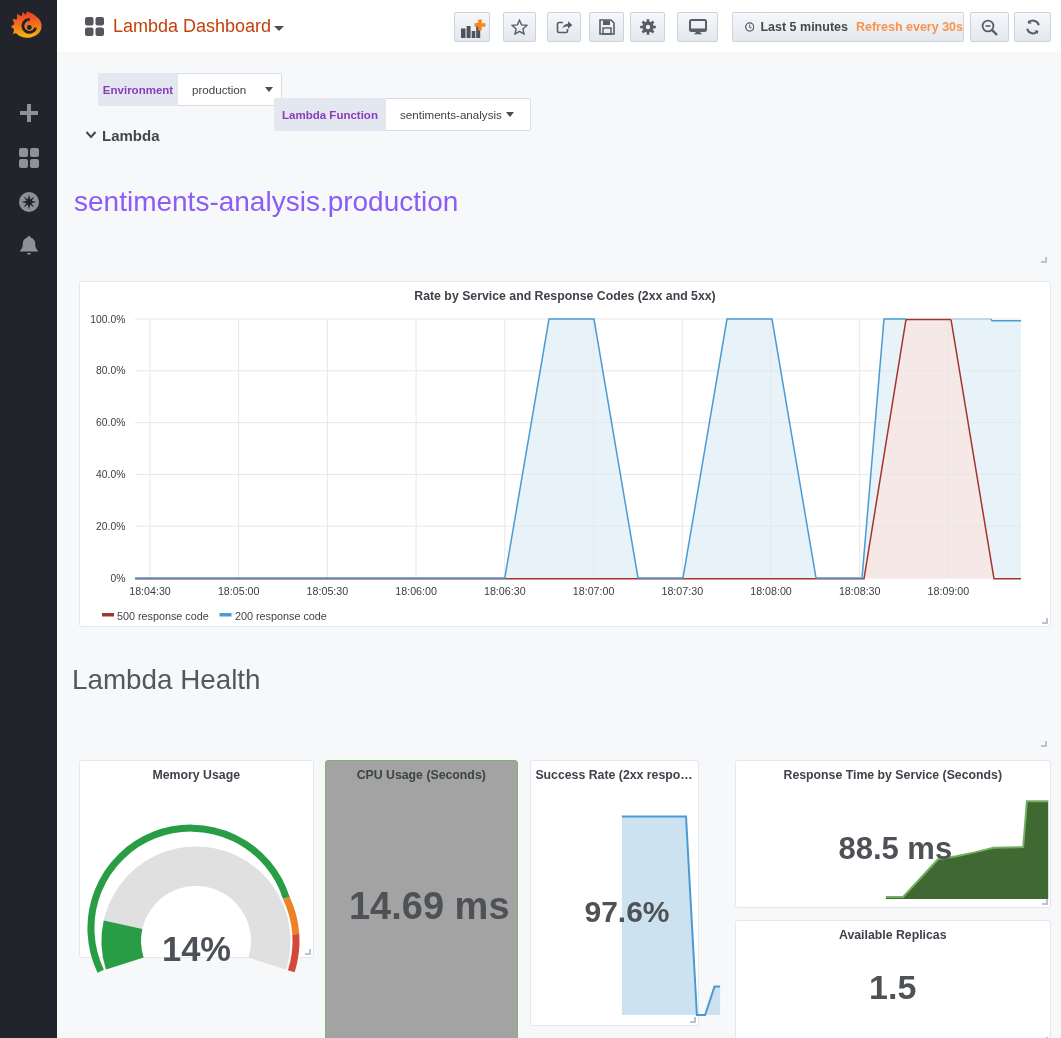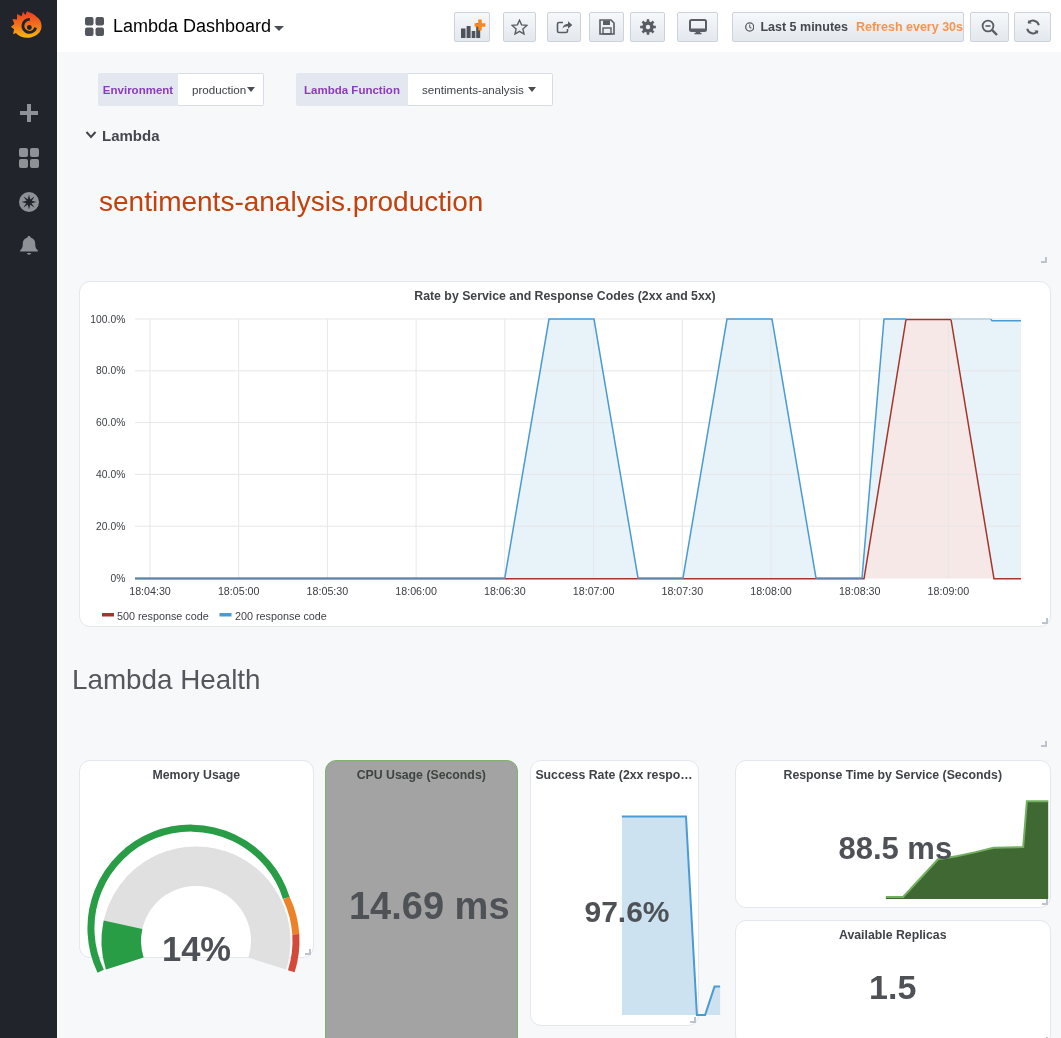--- a/index.html
+++ b/index.html
@@ -3,30 +3,30 @@
 <meta charset="utf-8">
 <style>
 * { margin:0; padding:0; box-sizing:border-box; }
 html,body { width:1061px; height:1038px; overflow:hidden; }
 body { font-family:"Liberation Sans", sans-serif; background:#f7f8fa; position:relative; }
 .abs { position:absolute; }
 
 #sidebar { position:absolute; left:0; top:0; width:57px; height:1038px; background:#21242a; }
 
 #navbar { position:absolute; left:57px; top:0; width:1004px; height:52px; background:#ffffff; }
-.navtitle { position:absolute; left:56px; top:17px; font-size:18px; font-weight:400; color:#000000; line-height:1; }
+.navtitle { position:absolute; left:56px; top:17px; font-size:18px; font-weight:400; color:#c2410c; line-height:1; }
 .btn { position:absolute; top:12px; height:30px; border:1px solid #ccd3dc; border-radius:2px;
   background:linear-gradient(180deg,#f6f8fa 0%,#e3e8ee 100%); display:flex; align-items:center; justify-content:center; }
 
 .chip { position:absolute; top:73px; height:33px; display:flex; border-radius:2px; }
 .chip .lab { background:#e3e7f0; color:#8a3cba; font-weight:bold; font-size:11.5px; display:flex; align-items:center; justify-content:center; border-radius:2px 0 0 2px; }
 .chip .val { background:#ffffff; border:1px solid #d8dde5; border-left:none; color:#3f4247; font-size:11.6px; display:flex; align-items:center; padding-left:14px; border-radius:0 2px 2px 0; position:relative; }
 .caret { display:inline-block; width:0; height:0; border-left:4.5px solid transparent; border-right:4.5px solid transparent; border-top:5px solid #4a4d52; margin-left:8px; margin-right:9px; }
 
-.panel { position:absolute; background:#ffffff; border:1px solid #e3e7ee; border-radius:11px; }
+.panel { position:absolute; background:#ffffff; border:1px solid #e3e7ee; border-radius:3px; }
 .ptitle { position:absolute; left:0; right:0; top:8px; text-align:center; font-size:12.3px; font-weight:bold; color:#3f434a; line-height:1; }
 .corner { position:absolute; right:2px; bottom:2px; width:6px; height:6px; border-right:2px solid #bcc3cc; border-bottom:2px solid #bcc3cc; }
 .bigval { position:absolute; left:0; right:0; text-align:center; font-weight:bold; color:#4e5257; }
 </style>
 </head>
 <body>
 <div id="sidebar">
 
   <svg class="abs" style="left:10px; top:10px;" width="36" height="36" viewBox="0 0 40 40">
     <defs>
@@ -148,33 +148,33 @@
   <svg width="16" height="16" viewBox="0 0 16 16">
     <path d="M13.8,6.2 A6,6 0 0 0 3.2,4.0" fill="none" stroke="#585d63" stroke-width="2"></path>
     <path d="M3.2,1 v3.6 h3.6 Z" fill="#585d63"></path>
     <path d="M2.2,9.8 A6,6 0 0 0 12.8,12" fill="none" stroke="#585d63" stroke-width="2"></path>
     <path d="M12.8,15 v-3.6 h-3.6 Z" fill="#585d63"></path>
   </svg>
 </div>
 
 <div class="chip" style="left:98px;">
   <div class="lab" style="width:80px;">Environment</div>
-  <div class="val" style="width:86px;">production<span class="caret" style="position:absolute; right:8px; margin:0;"></span></div>
-</div>
-<div class="chip" style="left:296px;">
+  <div class="val" style="width:104px;">production<span class="caret" style="position:absolute; right:8px; margin:0;"></span></div>
+</div>
+<div class="chip" style="left:274px;margin-top:25px;">
   <div class="lab" style="width:112px;">Lambda Function</div>
   <div class="val" style="width:145px;">sentiments-analysis<span class="caret" style="position:absolute; right:16px; margin:0;"></span></div>
 </div>
 
 <svg class="abs" style="left:85px; top:130px;" width="12" height="9" viewBox="0 0 12 9">
   <path d="M1.5,2 L6,7 L10.5,2" fill="none" stroke="#44474e" stroke-width="2"></path>
 </svg>
 <div class="abs" style="left:102px; top:128px; font-size:15px; font-weight:bold; color:#44474e; line-height:1;">Lambda</div>
 
-<div class="abs" style="left:99px; top:188px; font-size:28px; color:#c2410c; line-height:1;">sentiments-analysis.production</div>
+<div class="abs" style="left:74px; top:188px; font-size:28px; color:#8b5cf6; line-height:1;">sentiments-analysis.production</div>
 <div class="corner" style="right:auto; bottom:auto; left:1041px; top:257px;"></div>
 
 <div class="panel" style="left:79px; top:281px; width:972px; height:346px;">
   <div class="ptitle">Rate by Service and Response Codes (2xx and 5xx)</div>
   <svg class="abs" style="left:0; top:0;" width="970" height="344" viewBox="0 0 970 344">
 
     <path d="M55,296 L424.8,296 469,37 514,37 558,296 603,296 647,37 692,37 736,296 782,296 804,37 911,37 912,38.8 941,38.8 L941,296 L55,296 Z" fill="rgba(74,155,211,0.13)"></path>
 
     <path d="M784,296.5 L826,37.5 871,37.5 914,296.5 Z" fill="#f5e8e7"></path>
 

